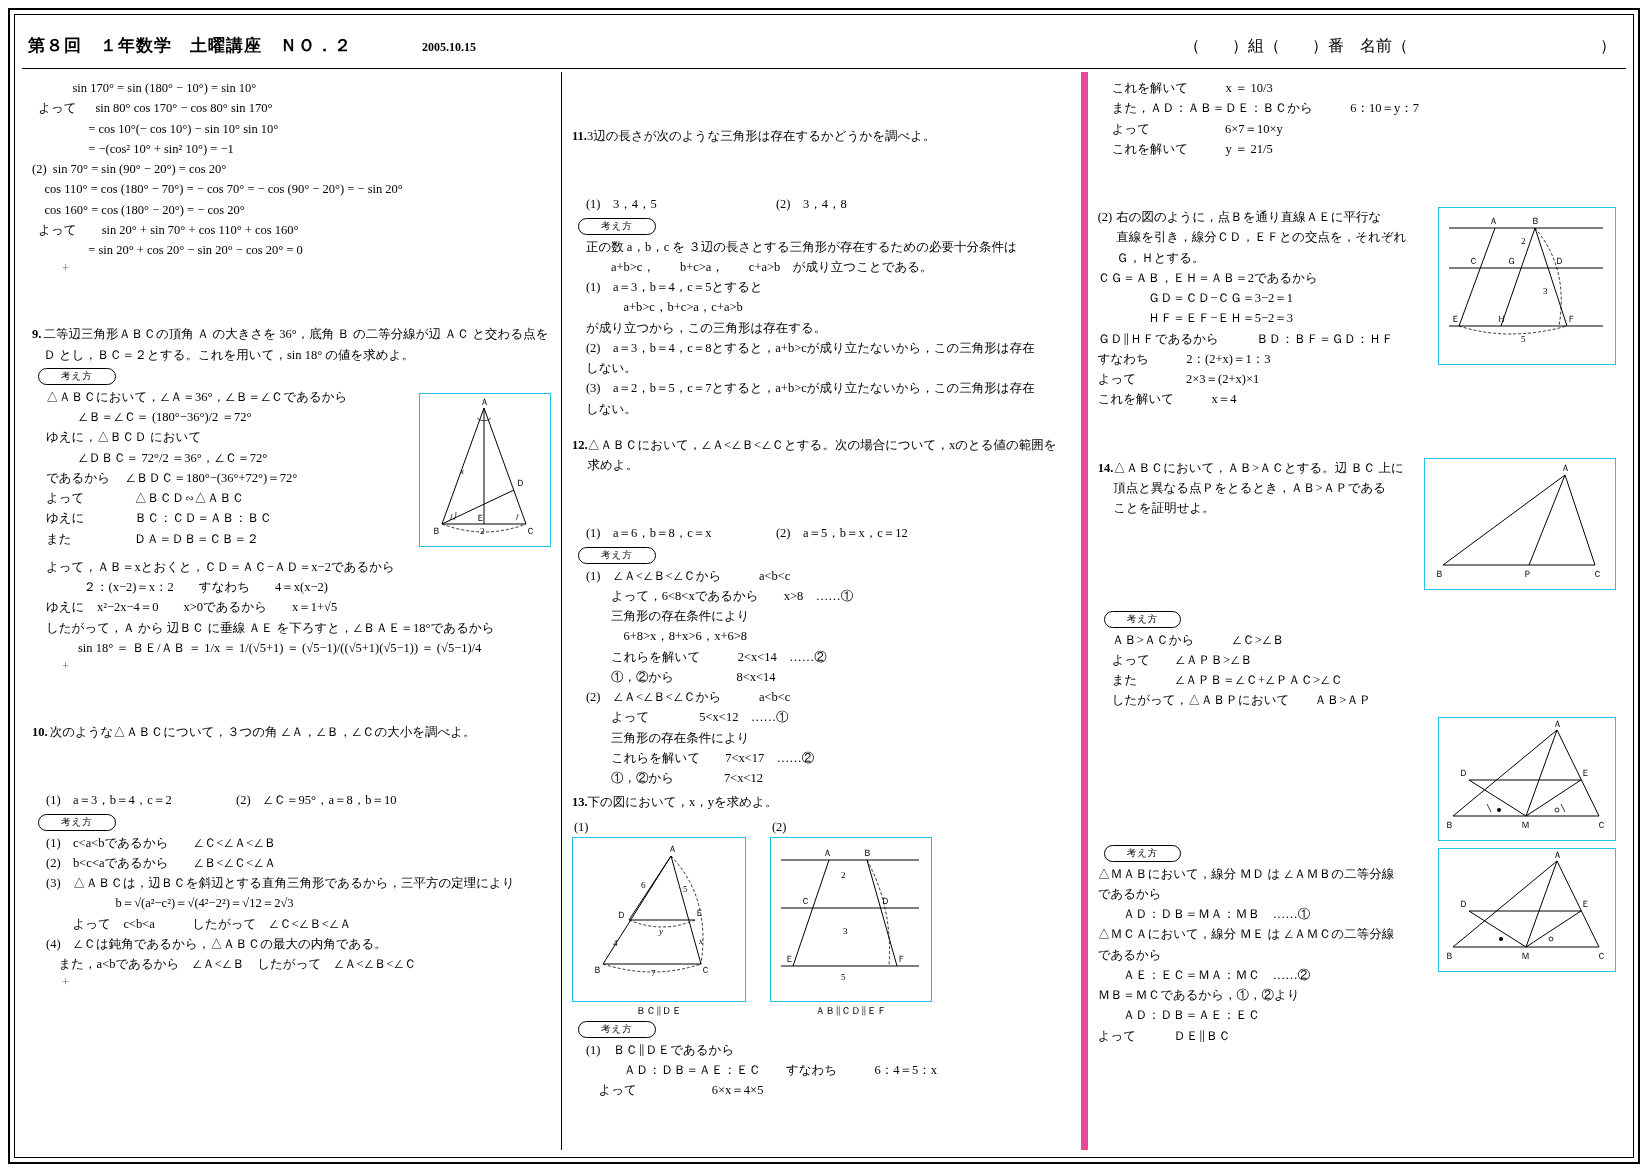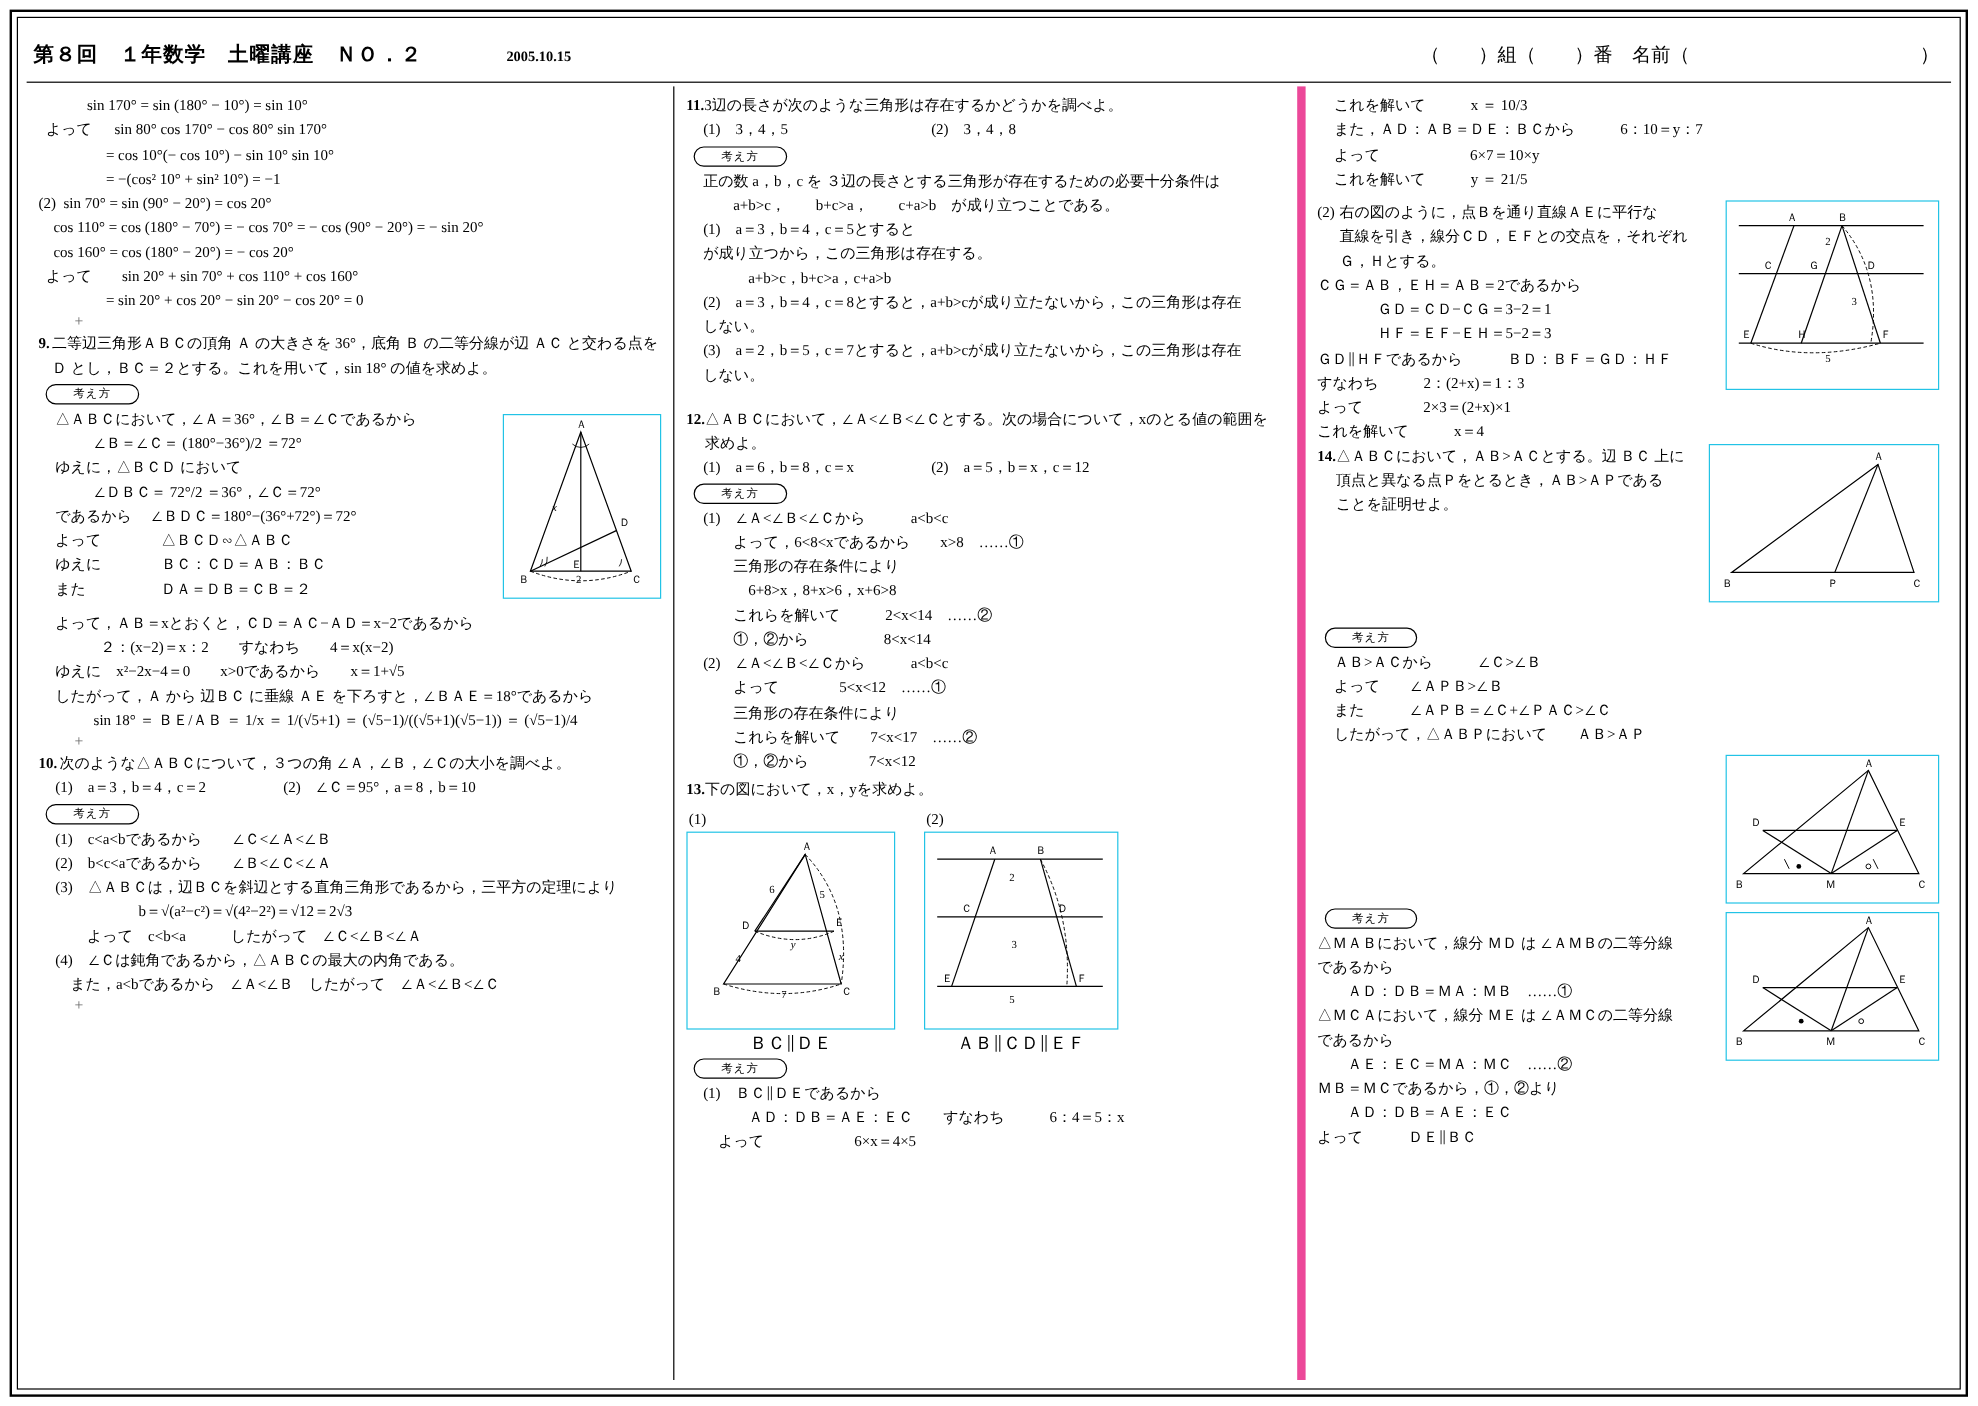--- a/index.html
+++ b/index.html
@@ -48,31 +48,31 @@
     box-sizing:border-box;
   }
   .col1{width:33.6%;}
   .col2{width:32.4%;border-left:1px solid #000;}
   .col3{width:34.0%;border-left:7px solid #ec4899;}
   .txt{font-size:12.5px;line-height:1.62;white-space:pre;}
   .qnum{font-weight:bold;}
   .ind1{padding-left:14px;}
   .ind2{padding-left:28px;}
   .ind3{padding-left:46px;}
-  .row{display:flex;}
+  .row{display:flex;margin-top:48px;}
   .hint{
     display:inline-block;border:1px solid #000;border-radius:10px;
     font-size:9.5px;padding:1px 22px;margin:3px 0 2px 6px;letter-spacing:1px;
   }
   .plus{color:#6a6a6a;font-size:13px;padding-left:30px;}
   .fig{
     border:1.5px solid #22c3e6;background:#fff;position:relative;
   }
   .figcap{
-    text-align:center;font-size:15px;margin-top:2px;
+    text-align:center;font-size:10px;margin-top:2px;
   }
   svg{display:block;}
 </style>
 </head>
 <body>
 
 <div class="page">
   <div class="border-outer"></div>
   <div class="border-inner"></div>
 
@@ -183,22 +183,22 @@
         <div class="row ind1">
           <div class="txt" style="width:190px">(1)　3，4，5</div>
           <div class="txt">(2)　3，4，8</div>
         </div>
 
         <div class="hint">考え方</div>
 
         <div class="txt ind1">正の数 a，b，c を ３辺の長さとする三角形が存在するための必要十分条件は</div>
         <div class="txt ind1">　　a+b&gt;c，　　b+c&gt;a，　　c+a&gt;b　が成り立つことである。</div>
         <div class="txt ind1">(1)　a＝3，b＝4，c＝5とすると</div>
+        <div class="txt ind1">　　　a+b&gt;c，b+c&gt;a，c+a&gt;b</div>
         <div class="txt ind1">が成り立つから，この三角形は存在する。</div>
-        <div class="txt ind1">　　　a+b&gt;c，b+c&gt;a，c+a&gt;b</div>
         <div class="txt ind1">(2)　a＝3，b＝4，c＝8とすると，a+b&gt;cが成り立たないから，この三角形は存在</div>
         <div class="txt ind1">しない。</div>
         <div class="txt ind1">(3)　a＝2，b＝5，c＝7とすると，a+b&gt;cが成り立たないから，この三角形は存在</div>
         <div class="txt ind1">しない。</div>
 
         
         <div class="row" style="margin-top:16px">
           <div class="txt qnum">12.</div>
           <div class="txt">△ＡＢＣにおいて，∠Ａ&lt;∠Ｂ&lt;∠Ｃとする。次の場合について，xのとる値の範囲を
 求めよ。</div>

